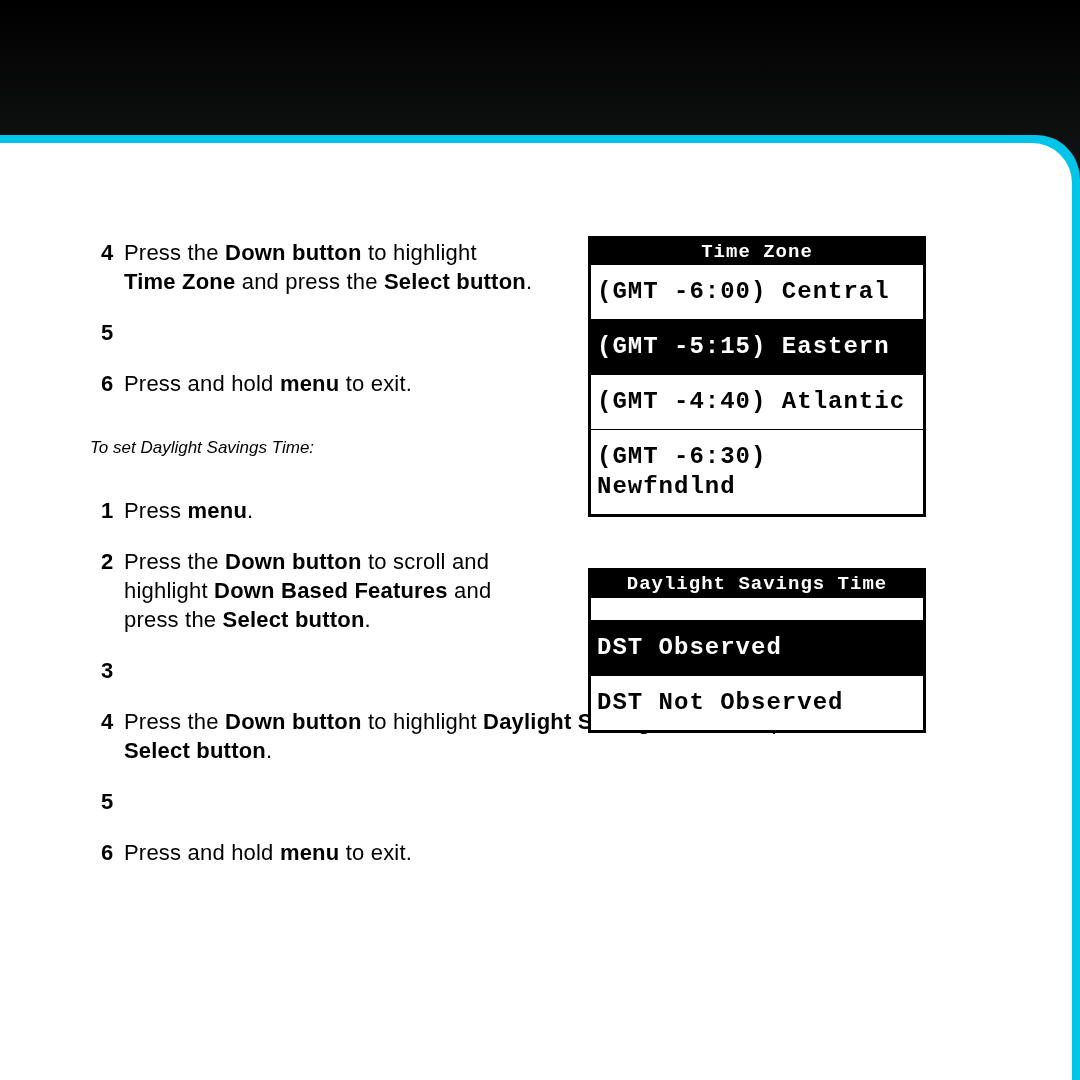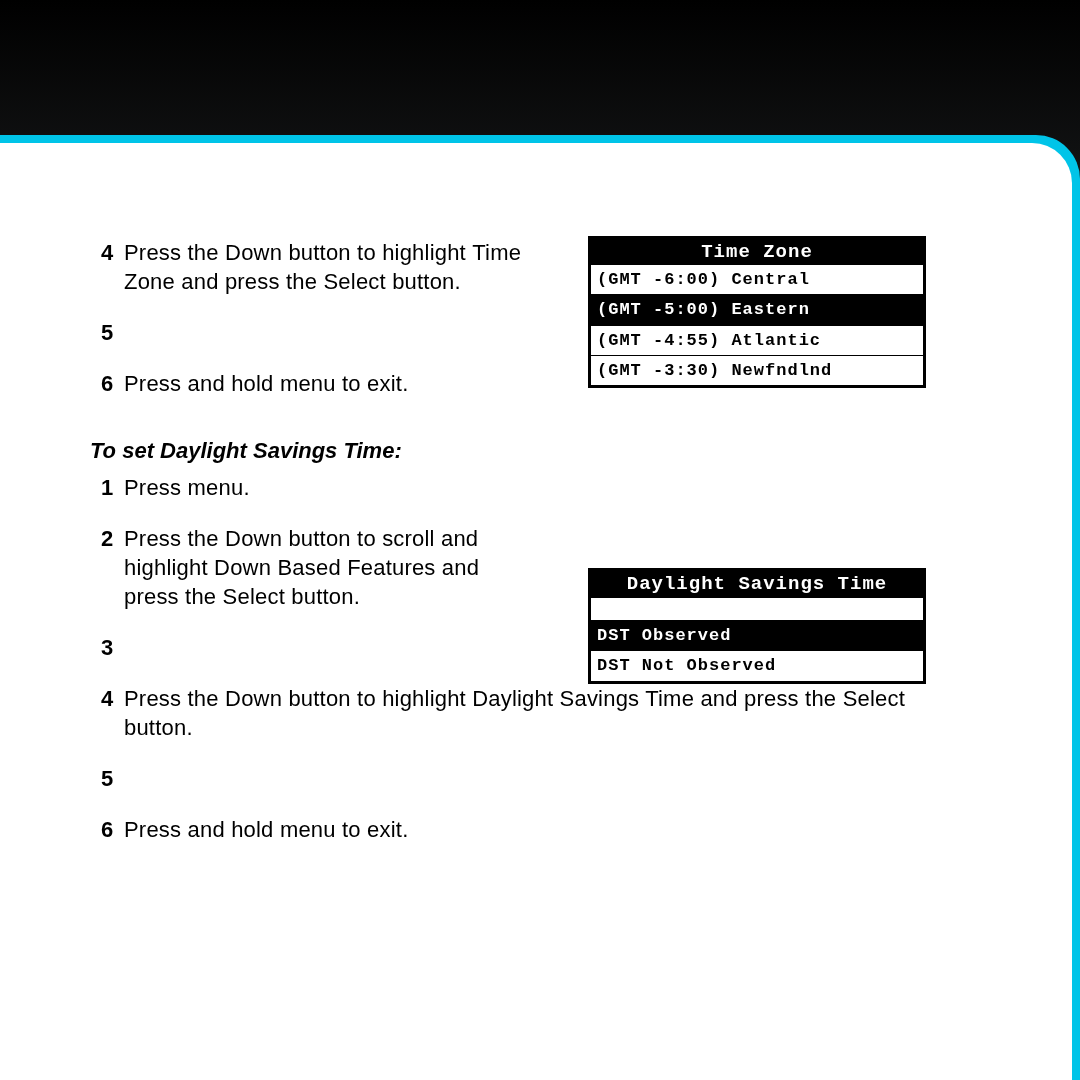--- a/index.html
+++ b/index.html
@@ -7,26 +7,26 @@
     background:linear-gradient(180deg,#000 0%,#2d3032 40%,#101112 100%)}
   .cyan-stripe{position:absolute;left:-280px;top:135px;width:1360px;height:1360px;
     background:#00c4e8;border-radius:44px}
   .page{position:absolute;left:-280px;top:143px;width:1352px;height:1352px;
     background:#fff;border-radius:40px;color:#000}
   .content{position:absolute;left:370px;top:95px;width:950px}
   .ol{list-style:none;padding:0;margin:0}
   .li{display:flex;margin:0 0 22px 0;line-height:1.32}
   .num{font-weight:900;width:34px;flex:0 0 34px;font-size:22px;text-align:center}
   .txt{font-size:22px;max-width:410px;font-weight:500;letter-spacing:0.2px}
-  .txt b{font-weight:400}
+  .txt b{font-weight:700}
   .txt-wide{max-width:790px}
-  .section-head{font-style:italic;font-weight:700;font-size:22px;margin:40px 0 9px 0}
+  .section-head{font-style:italic;font-weight:400;font-size:17px;margin:40px 0 38px 0}
   .lcd{position:absolute;border:3px solid #000;background:#fff;font-family:'Courier New',monospace;font-weight:bold}
   .lcd .title{background:#000;color:#fff;text-align:center;font-size:19px;padding:2px 0;letter-spacing:1px}
-  .lcd .row{background:#fff;color:#000;font-size:17px;padding:4px 6px;letter-spacing:1px;line-height:1.25;border-top:1px solid #000}
+  .lcd .row{background:#fff;color:#000;font-size:24px;padding:12px 6px;letter-spacing:1px;line-height:1.25;border-top:1px solid #000}
   .lcd .row.sel{background:#000;color:#fff}
   .lcd .row:first-of-type{border-top:none}
   .lcd .blank{background:#fff;height:22px;border-top:1px solid #000}
   .lcd1{left:498px;top:-2px;width:332px}
   .lcd2{left:498px;top:330px;width:332px}
 </style>
 </head>
 <body>
 
 <div class="bg-grad"></div>
@@ -72,23 +72,23 @@
         <li class="li">
           <span class="num">6</span>
           <span class="txt txt-wide">Press and hold <b>menu</b> to exit.</span>
         </li>
       </ol>
 
     <div class="lcd lcd1">
       <div class="title">Time Zone</div>
       <div id="lcd1-rows">
           <div class="row">(GMT -6:00) Central</div>
-          <div class="row sel">(GMT -5:00) Eastern</div>
-          <div class="row">(GMT -4:55) Atlantic</div>
-          <div class="row">(GMT -3:30) Newfndlnd</div>
+          <div class="row sel">(GMT -5:15) Eastern</div>
+          <div class="row">(GMT -4:40) Atlantic</div>
+          <div class="row">(GMT -6:30) Newfndlnd</div>
         </div>
     </div>
 
     <div class="lcd lcd2">
       <div class="title">Daylight Savings Time</div>
       <div id="lcd2-rows">
           <div class="blank"></div>
           <div class="row sel">DST Observed</div>
           <div class="row">DST Not Observed</div>
         </div>

